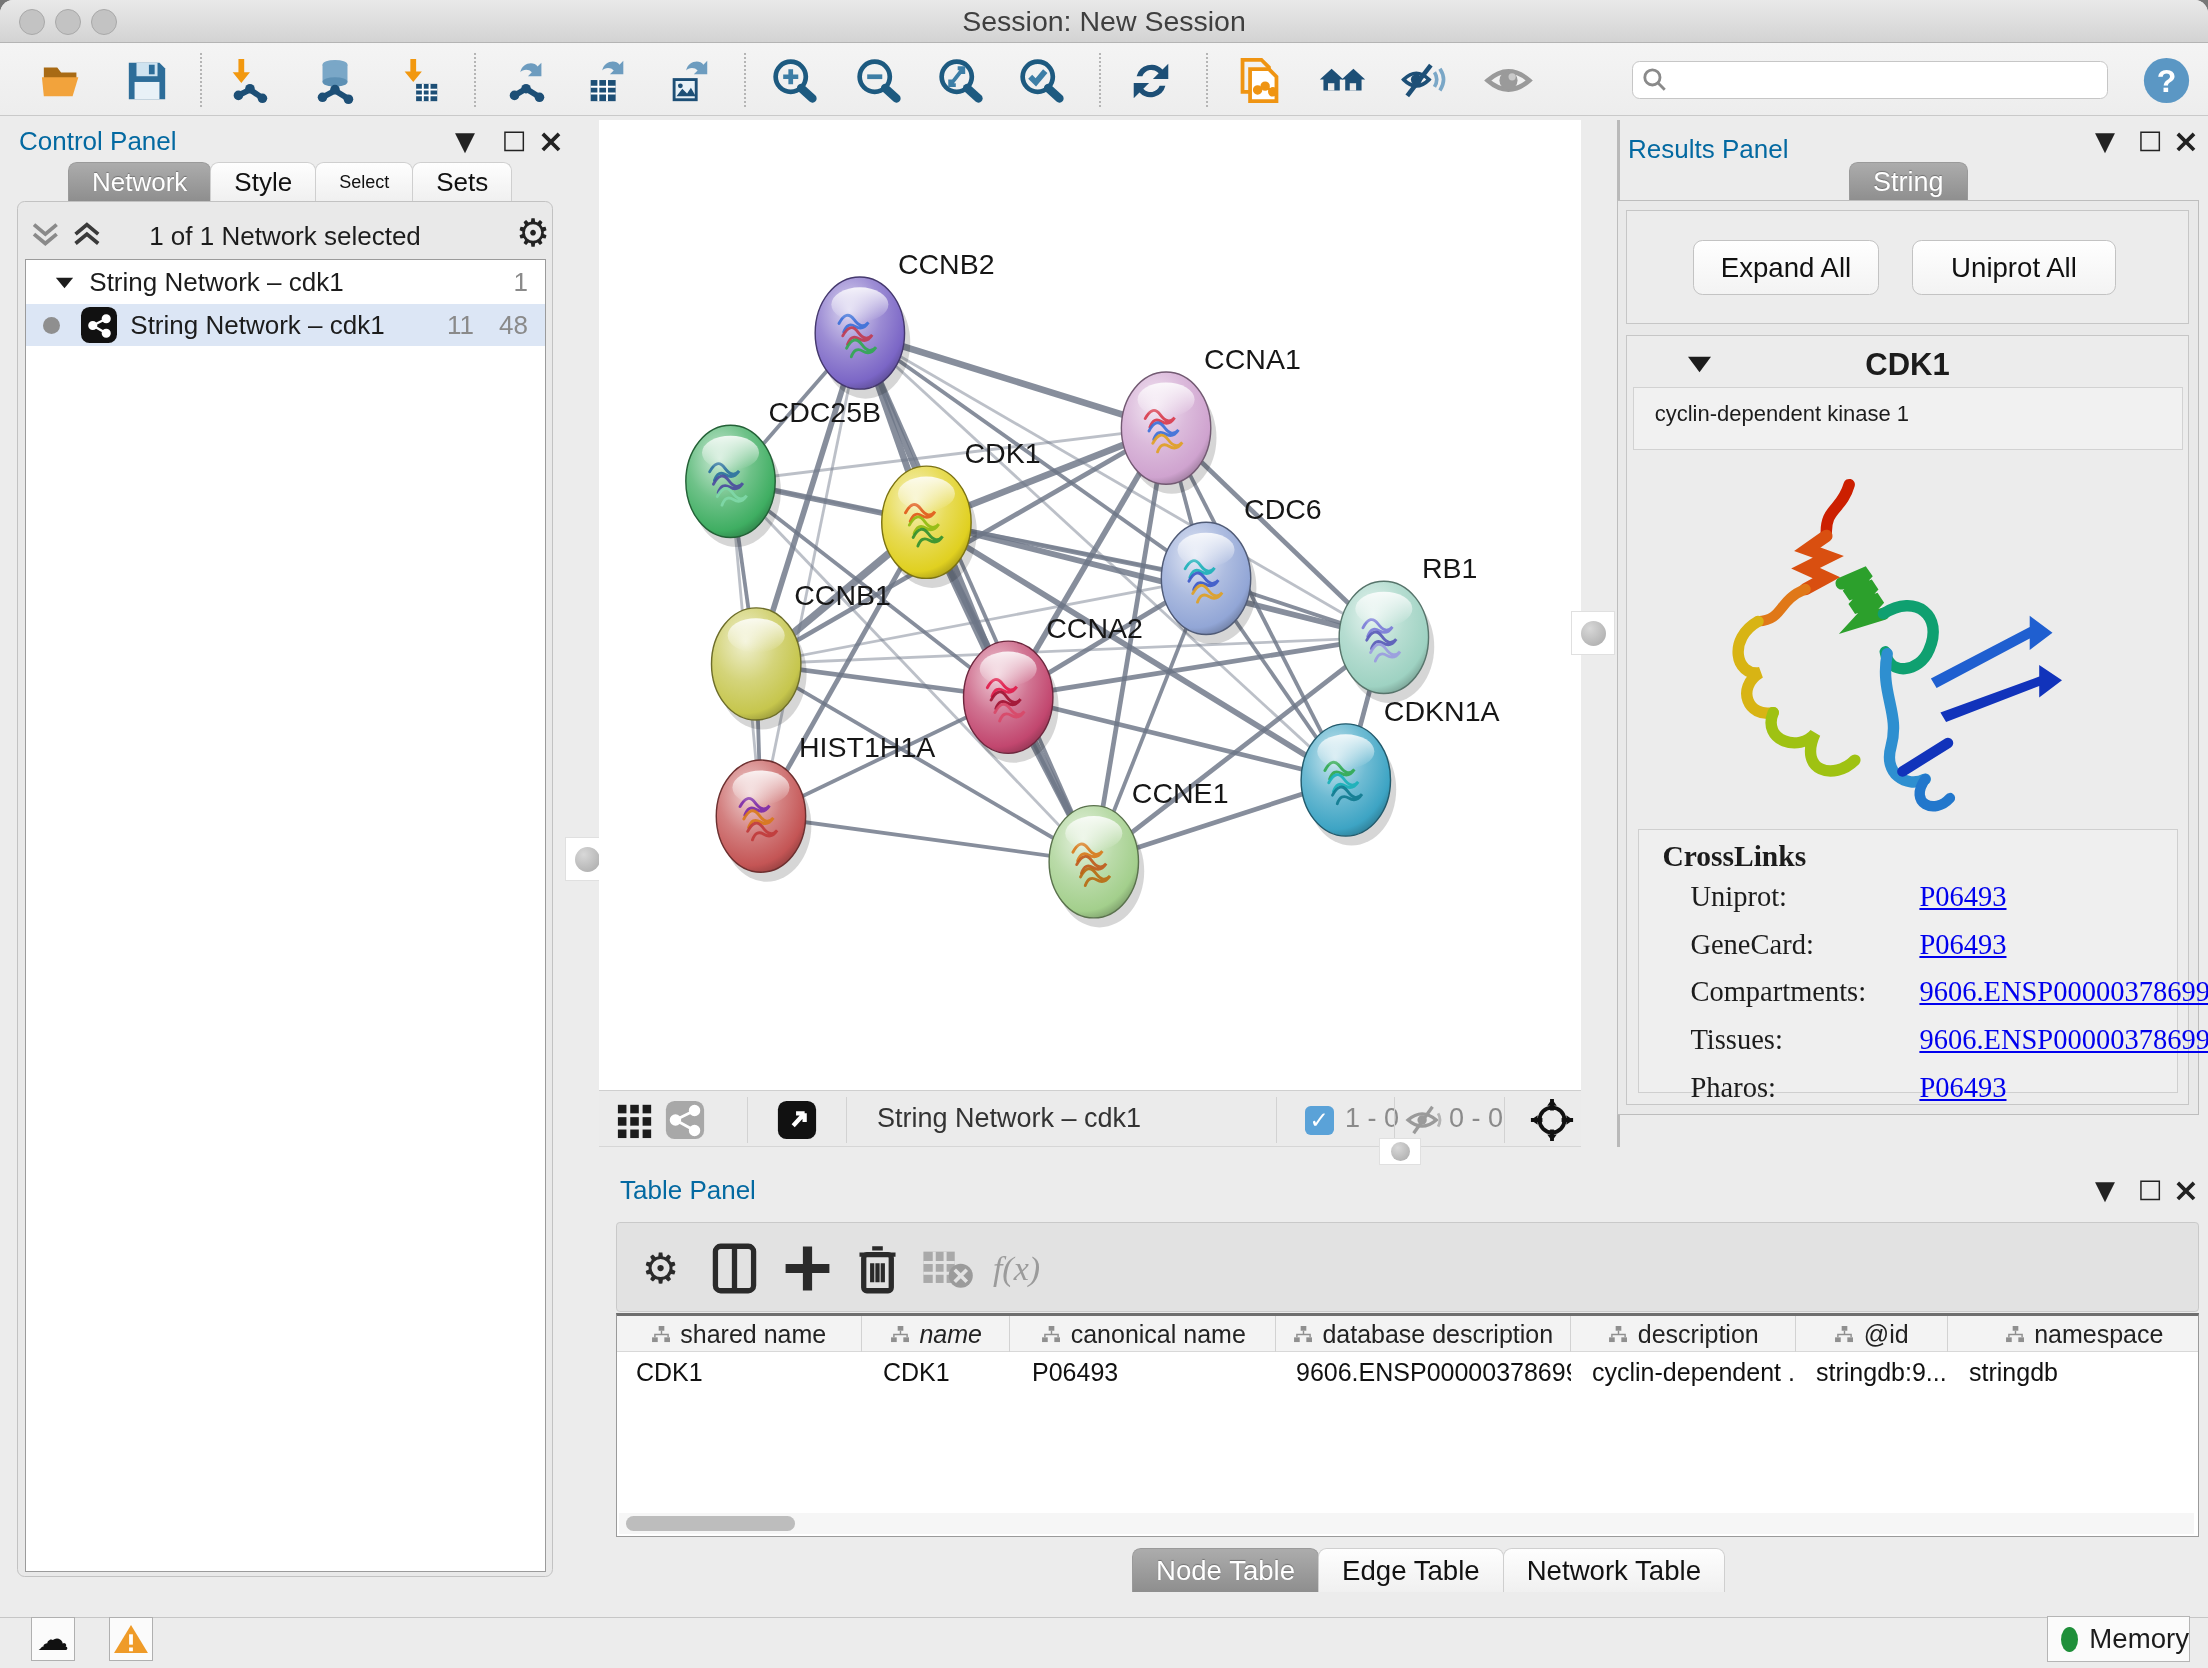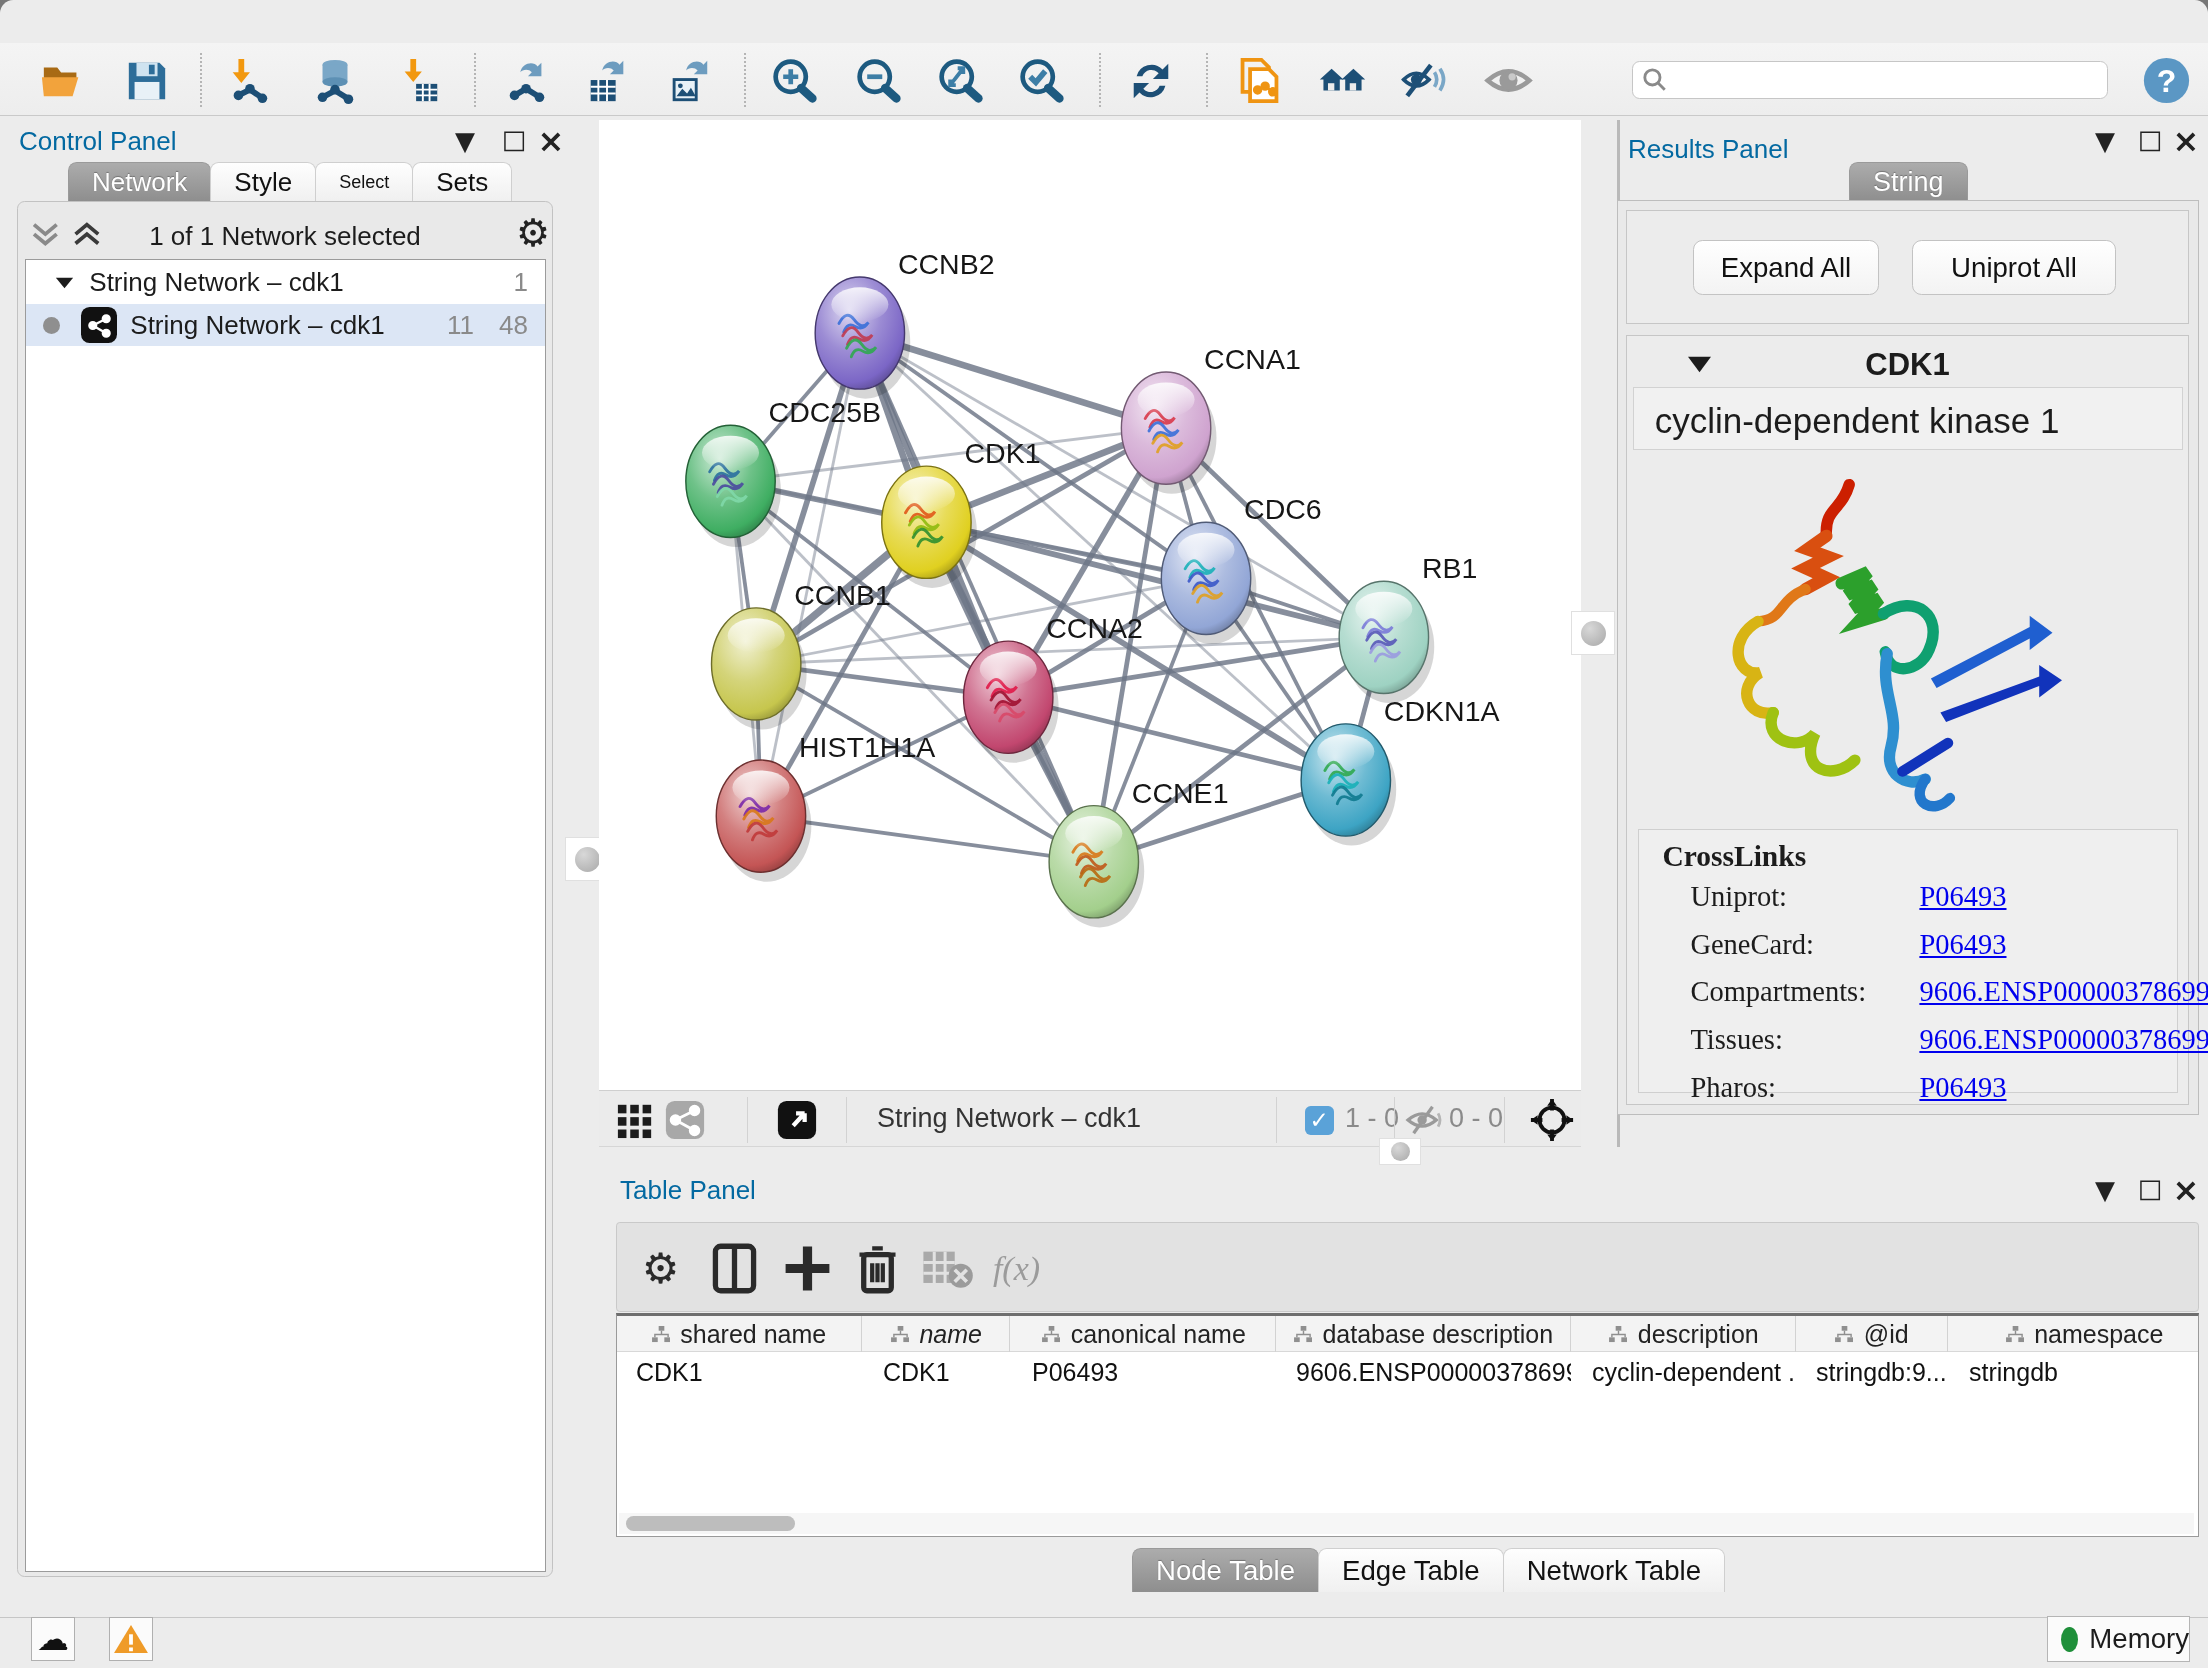--- a/index.html
+++ b/index.html
@@ -93,20 +93,26 @@
   .sq-btn { position:absolute; top:-1px; width:44px; height:44px; background:#fbfbfb;
             border:1.9px solid #b0b0b0; display:flex; align-items:center; justify-content:center; }
   svg { display:block; }
   .glyph { font-family:"DejaVu Sans", sans-serif; }
 </style>
 </head>
 <body>
 
 <div class="window">
 
+  <div class="titlebar">
+    <div class="tl" style="left:19px"></div>
+    <div class="tl" style="left:55px"></div>
+    <div class="tl" style="left:91px"></div>
+    <div class="title">Session: New Session</div>
+  </div>
 
   <div class="toolbar">
     <div class="tbtn" style="left:38px">
       <svg width="46" height="46" viewBox="0 0 48 48">
         <path d="M4 10 h14 l4 5 h16 v8 H4z" fill="#a86a14"></path>
           <path d="M2 20 h38 l-6 20 H4z" fill="#f2a33c"></path>
       </svg>
       </div>
     <div class="tbtn" style="left:122px">
       <svg width="44" height="44" viewBox="0 0 46 46">
@@ -621,21 +627,21 @@
 
     <div class="rp-inner" style="left:1626px; top:210px; width:563px; height:114px"></div>
     <div class="btn" style="left:1693px; top:240px; width:186px; height:55px; line-height:53px">Expand All</div>
     <div class="btn" style="left:1912px; top:240px; width:204px; height:55px; line-height:53px">Uniprot All</div>
 
     <div class="rp-inner" style="left:1626px; top:335px; width:563px; height:770px">
       <svg style="position:absolute; left:59px; top:17px" width="27" height="23" viewBox="0 0 28 24">
           <path d="M2 4 h24 l-12 16z" fill="#1c1c1c"></path>
         </svg>
       <div style="position:absolute; left:0; top:11.4px; width:100%; text-align:center; font-size:31px; font-weight:bold">CDK1</div>
-      <div style="position:absolute; left:5.7px; top:51px; width:550px; height:63px; background:#f1f1f1; border:1px solid #d2d2d2; font-size:35px; padding:13.3px 0 0 21px">cyclin-dependent kinase 1</div>
+      <div style="position:absolute; left:5.7px; top:51px; width:550px; height:63px; background:#f1f1f1; border:1px solid #d2d2d2; font-size:22px; padding:13.3px 0 0 21px">cyclin-dependent kinase 1</div>
 
       <svg style="position:absolute; left:36px; top:122px" width="418" height="380" viewBox="0 0 440 400">
         <g fill="none" stroke-linecap="round">
           <path d="M196 28 C188 56 170 52 172 82" stroke="#cc1f00" stroke-width="12"></path>
           <path d="M172 82 l-20 14 22 8 -24 12 22 10 -22 12" stroke="#d94f10" stroke-width="13"></path>
           <path d="M150 138 C120 150 128 170 100 172" stroke="#e07818" stroke-width="11"></path>
           <path d="M100 172 c-32 18 -24 58 2 54 c-26 16 -12 48 14 42" stroke="#d8b414" stroke-width="12"></path>
           <path d="M116 268 c-12 30 28 42 44 22 c-18 40 20 50 42 28" stroke="#9fc212" stroke-width="12"></path>
           <path d="M188 132 l28 -12 -22 24 28 -10 -22 24 28 -10 -22 24 26 -8" stroke="#2ca02c" stroke-width="13"></path>
           <path d="M232 164 c34 -22 64 2 48 38 c-10 24 -42 28 -46 2" stroke="#0fa070" stroke-width="12"></path>

